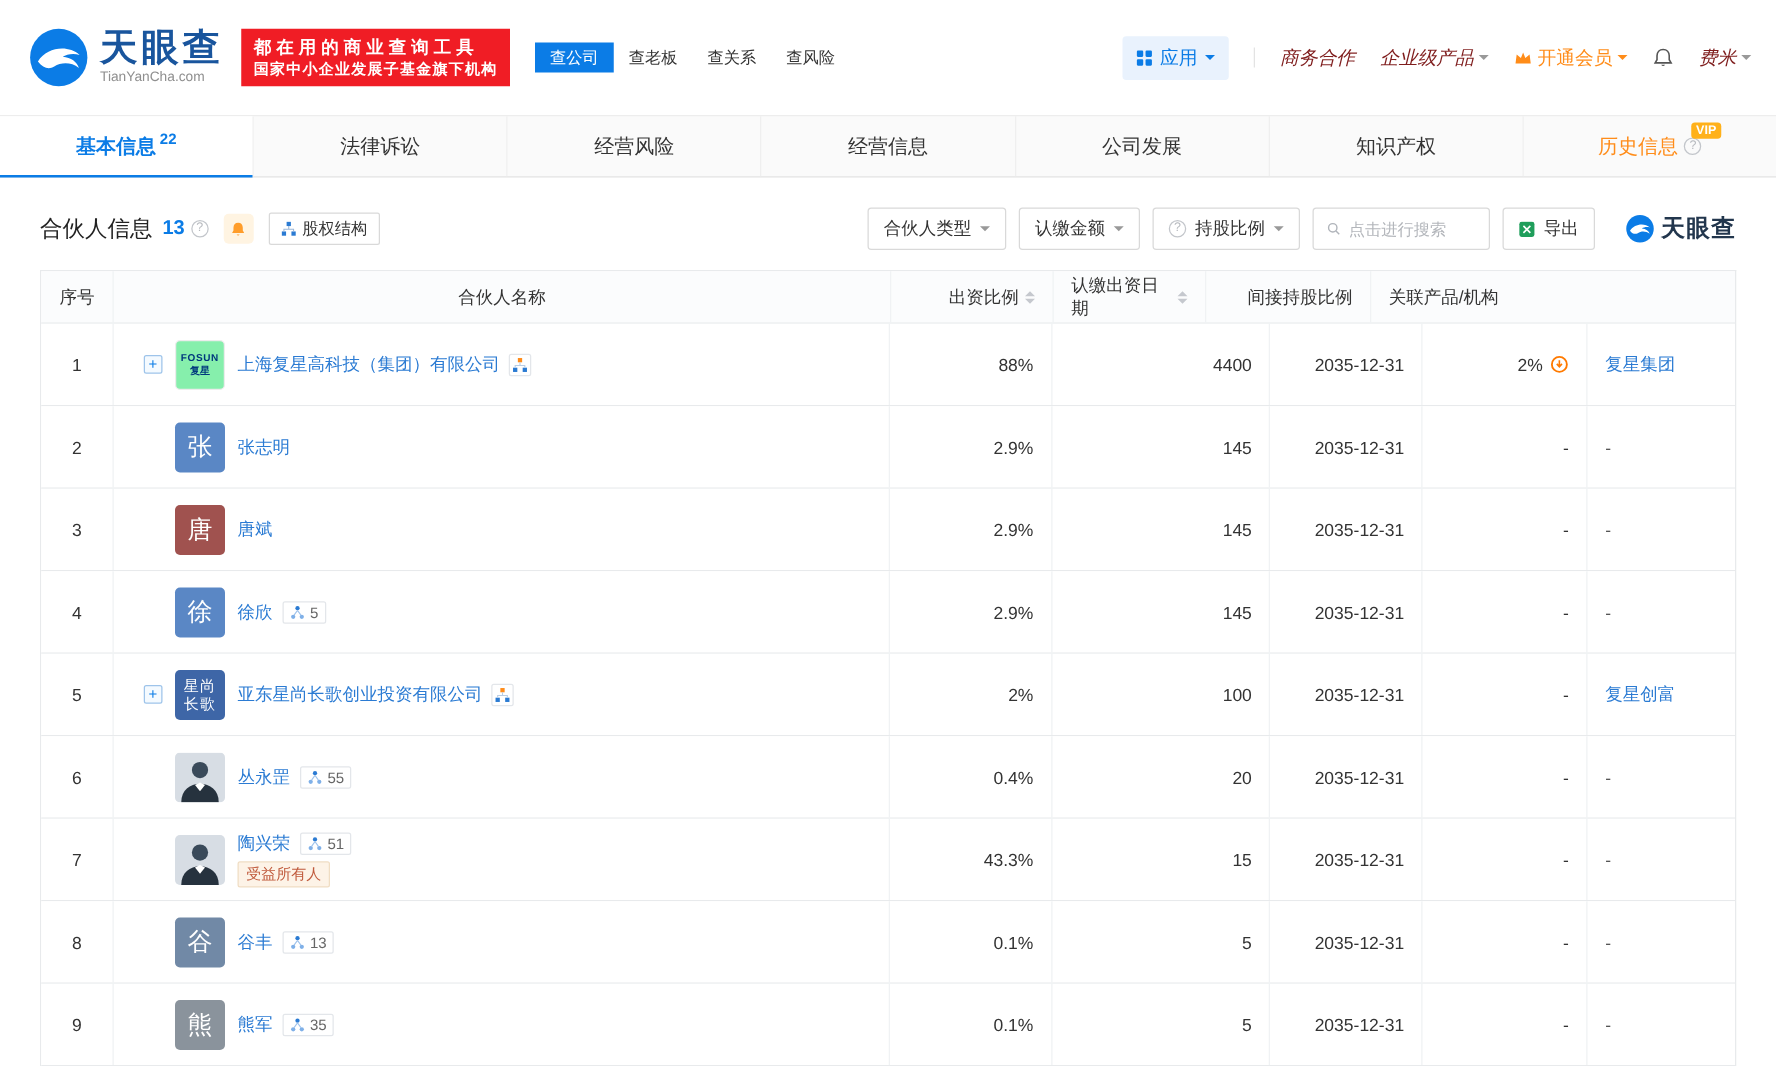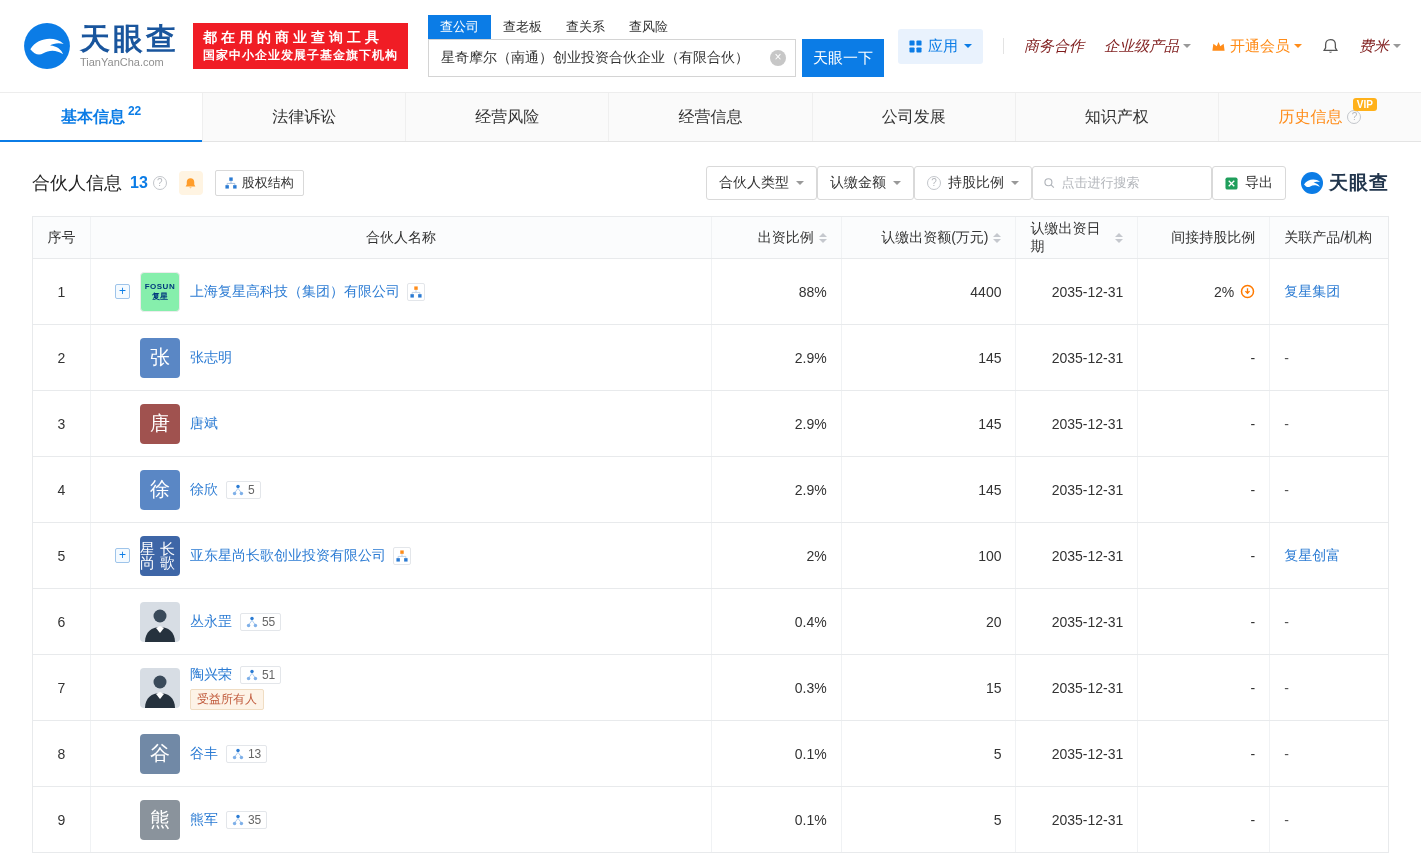--- a/index.html
+++ b/index.html
@@ -56,26 +56,26 @@
 
   
   .section-head { display:flex; align-items:center; padding:24px 32px 16px; }
   .sec-title { font-size:18px; font-weight:normal; color:#222; }
   .sec-count { font-size:16px; color:#0b7ce6; margin-left:8px; font-weight:bold; }
   .sec-bell { width:24px; height:24px; background:#fff4e2; border-radius:4px; display:flex;
      align-items:center; justify-content:center; margin-left:12px; cursor:pointer; }
   .eq-struct-btn { margin-left:12px; height:26px; border:1px solid #d9d9d9; border-radius:2px;
      background:#fff; display:flex; align-items:center; gap:5px; padding:0 9px; font-size:13px;
      color:#333; cursor:pointer; font-family:inherit; }
-  .sec-controls { margin-left:auto; display:flex; align-items:center; }
+  .sec-controls { margin-left:auto; display:flex; align-items:center; gap:10px; }
   .drop-btn { height:34px; border:1px solid #d9d9d9; border-radius:3px; background:#fff;
      display:flex; align-items:center; gap:7px; padding:0 12px; font-size:14px; color:#333;
      cursor:pointer; font-family:inherit; }
-  .mini-search { height:34px; width:180px; border:1px solid #d9d9d9; border-radius:3px;
-     display:flex; align-items:center; gap:6px; padding:0 10px;font-family:Liberation Mono, monospace; }
+  .mini-search { height:34px; width:142px; border:1px solid #d9d9d9; border-radius:3px;
+     display:flex; align-items:center; gap:6px; padding:0 10px; }
   .mini-search input { border:none; outline:none; width:100%; font-size:13px; color:#333;
      font-family:inherit; }
   .mini-search input::placeholder { color:#b3b6bb; }
   .brand-mini { display:flex; align-items:center; gap:5px; margin-left:14px; }
   .brand-mini-text { font-size:19px; font-weight:bold; color:#22364d; letter-spacing:1px; }
 
   
   .table { margin:0 32px; border:1px solid #e8eaec; border-bottom:none; }
   .tr { display:flex; border-bottom:1px solid #e8eaec; min-height:66px; align-items:stretch; background:#fff; }
   .tr.thead { min-height:42px; background:#fbfcfd; }
@@ -94,21 +94,21 @@
   .sort i { width:0; height:0; border:4px solid transparent; display:block; }
   .sort .up { border-bottom-color:#c5c8ce; margin-bottom:2px; }
   .sort .dn { border-top-color:#c5c8ce; }
 
   .namecell { display:flex; align-items:center; gap:10px; width:100%; padding-left:10px; }
   .expand { width:15px; height:15px; border:1px solid #9ec4ea; border-radius:2px; background:#f4faff;
      color:#0b7ce6; font-size:12px; line-height:13px; text-align:center; flex:none; cursor:pointer; }
   .expand::before { content:"+"; }
   .avatar { width:40px; height:40px; border-radius:4px; flex:none; display:flex; align-items:center;
      justify-content:center; color:#fff; font-size:20px; overflow:hidden; cursor:pointer; }
-  .avatar.av-two { flex-direction:row; font-size:15px; line-height:14px; letter-spacing:1px; }
+  .avatar.av-two { flex-direction:column; font-size:12px; line-height:14px; letter-spacing:1px; }
   .avatar.av-logo { background:#86efac; border:1px solid #ececec; flex-direction:column; font-weight:bold; }
   .avatar.av-logo span:first-child { font-size:8px; letter-spacing:0.5px; }
   .avatar.av-logo span:last-child { font-size:8px; }
   .name-col { display:flex; flex-direction:column; justify-content:center; }
   .name-line { display:flex; align-items:center; }
   .name-link { color:#2b7bd3; text-decoration:none; font-size:14px; cursor:pointer; }
   .eq-icon { width:18px; height:18px; border:1px solid #e3e6ea; border-radius:2px; margin-left:7px;
      display:flex; align-items:center; justify-content:center; cursor:pointer; background:#fff; }
   .gbadge { display:inline-flex; align-items:center; gap:4px; border:1px solid #e3e6ea; border-radius:2px;
      padding:1px 5px; font-size:12px; color:#666; margin-left:8px; cursor:pointer; background:#fff; }
@@ -136,27 +136,20 @@
     <div class="slogan-l1">都在用的商业查询工具</div>
     <div class="slogan-l2">国家中小企业发展子基金旗下机构</div>
   </div>
   <div class="search-area">
     <div class="search-tabs" id="search-tabs">
         <span class="search-tab active"><span>查公司</span></span>
         <span class="search-tab"><span>查老板</span></span>
         <span class="search-tab"><span>查关系</span></span>
         <span class="search-tab"><span>查风险</span></span>
       </div>
-    <div class="search-row">
-      <div class="search-input-wrap">
-        <input class="search-input" value="星奇摩尔（南通）创业投资合伙企业（有限合伙）" style="">
-        <span class="clear-icon"></span>
-      </div>
-      <button class="search-btn">天眼一下</button>
-    </div>
   </div>
   <div class="top-nav">
     <div class="apps-btn">
       <svg viewBox="0 0 14 14" width="13" height="13">
           <rect x="0.5" y="0.5" width="5.5" height="5.5" rx="1" fill="#0b7ce6"></rect>
           <rect x="8" y="0.5" width="5.5" height="5.5" rx="1" fill="#0b7ce6"></rect>
           <rect x="0.5" y="8" width="5.5" height="5.5" rx="1" fill="#0b7ce6"></rect>
           <rect x="8" y="8" width="5.5" height="5.5" rx="1" fill="#0b7ce6"></rect>
         </svg>
       <span>应用</span>
@@ -289,27 +282,20 @@
     <span>合伙人名称</span>
 
   </div>
       <div class="td c2">
     <span>出资比例</span>
     <span class="sort">
           <i class="up"></i>
           <i class="dn"></i>
         </span>
   </div>
-      <div class="td c3">
-    <span>认缴出资额(万元)</span>
-    <span class="sort">
-          <i class="up"></i>
-          <i class="dn"></i>
-        </span>
-  </div>
       <div class="td c4">
     <span>认缴出资日期</span>
     <span class="sort">
           <i class="up"></i>
           <i class="dn"></i>
         </span>
   </div>
       <div class="td c5">
     <span>间接持股比例</span>
 
@@ -609,21 +595,21 @@
                     <path d="M7 5L3.8 9.4M7 5l3.2 4.4" stroke="#9fc3ec" stroke-width="1"></path>
                   </svg>
               <span>51</span>
             </span>
           </div>
           <span class="btag">受益所有人</span>
         </div>
       </div>
     </div>
     <div class="td c2">
-          <span>0.3%</span>
+          <span>43.3%</span>
         </div>
     <div class="td c3">
           <span>15</span>
         </div>
     <div class="td c4">
           <span>2035-12-31</span>
         </div>
     <div class="td c5">
       <span>-</span>
 

